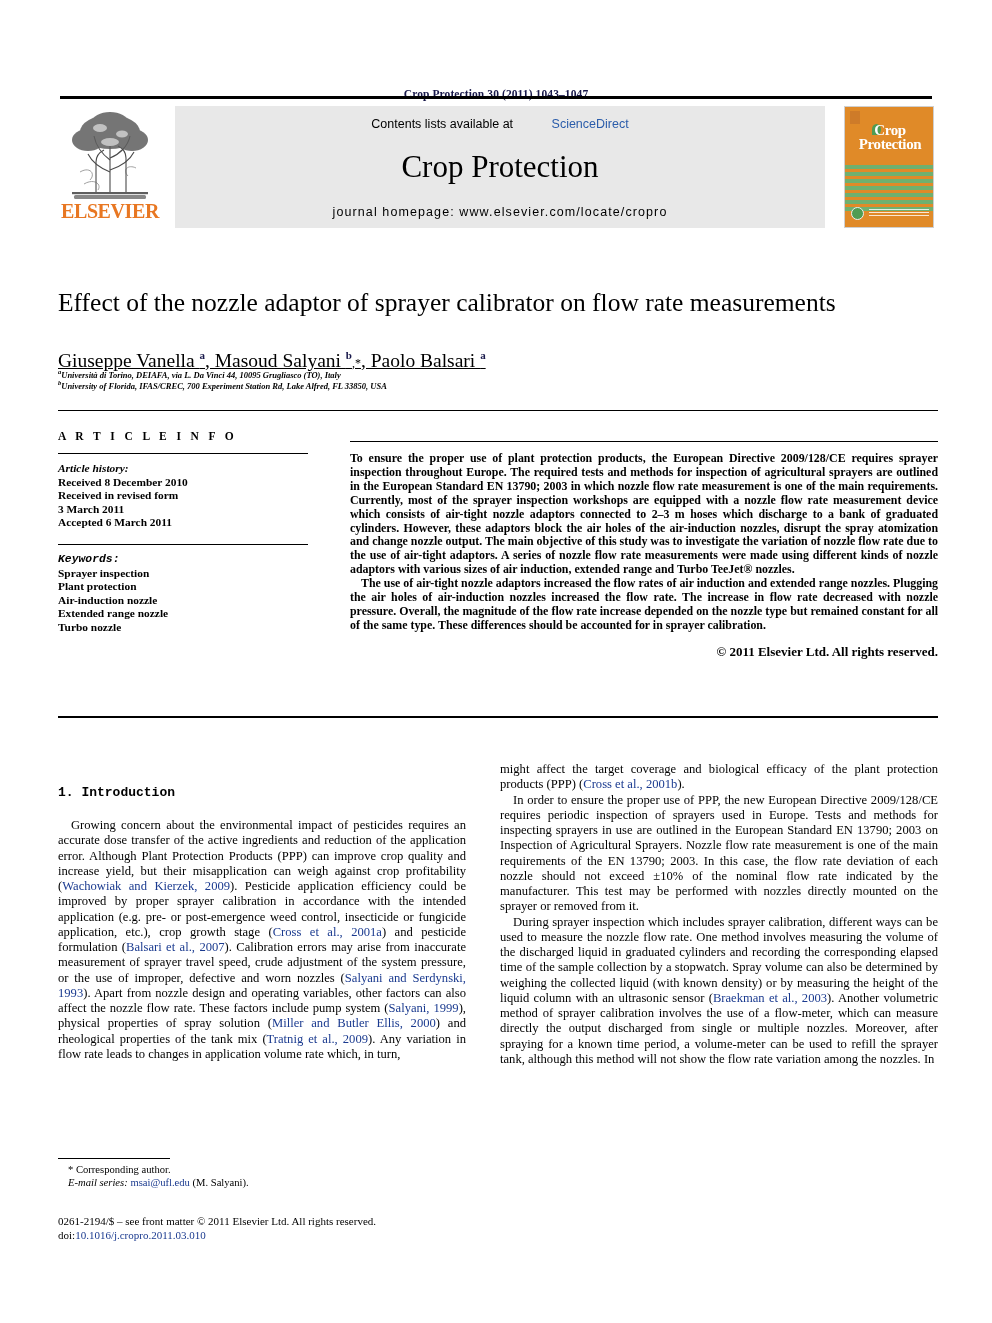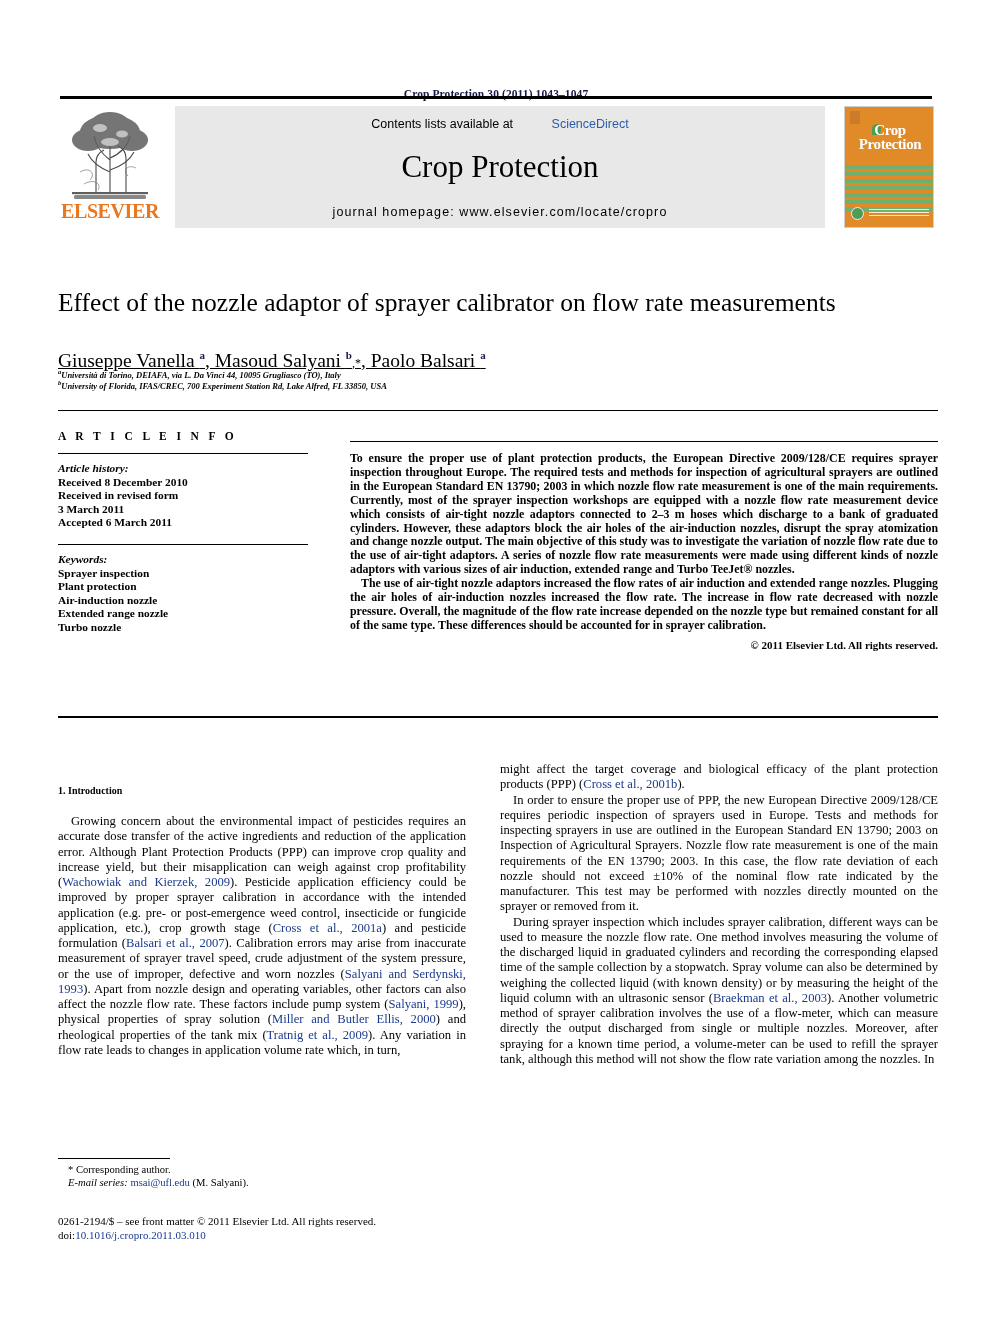--- a/index.html
+++ b/index.html
@@ -157,43 +157,43 @@
   .thin-rule { height:1px; background:#000; margin-top:11px; }
   .thin-rule2 { height:1px; background:#000; margin:14px 0 0 0; }
 
   .info-body {
     margin-top:8px;
     font-size:11.4px;
     line-height:13.6px;
     font-weight:bold;
   }
   .info-body .ital { font-style:italic; }
-  .kw-head { font-style:italic; font-weight:bold; }
+  .kw-head { font-style:italic; font-weight:bold;font-family:Liberation Mono, monospace; }
   .kw-block { margin-top:8px; font-size:11.4px; line-height:13.6px; font-weight:bold; }
 
   .abs-body {
     margin-top:10px;
     font-size:11.9px;
     line-height:13.9px;
     text-align:justify;
     font-weight:bold;
   }
   .abs-body p { margin:0; text-indent:0; }
   .abs-body p.ind { text-indent:11px; }
-  .abs-copy { margin-top:6px; text-align:right; font-weight:bold; font-size:11px; }
+  .abs-copy { margin-top:12px; text-align:right; font-weight:bold; font-size:13px; }
 
   
   .body-left  { position:absolute; left:58px; top:785px; width:408px; }
   .body-right { position:absolute; left:500px; top:762px; width:438px; }
 
   h2.sec {
     margin:0 0 18px 0;
-    font-size:10px;
-    font-weight:bold;
-    font-family:Liberation Serif, serif;
+    font-size:13px;
+    font-weight:bold;
+    font-family:Liberation Mono, monospace;
   }
   .ptext {
     font-size:12.6px;
     line-height:15.25px;
     text-align:justify;
     margin:0;
   }
   .ptext + .ptext { text-indent:13px; }
   .ind1 { text-indent:13px; }
   a.ref, .ref {

